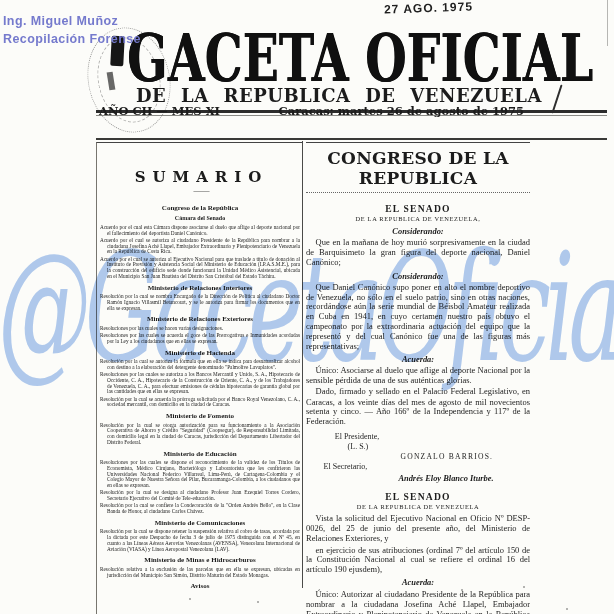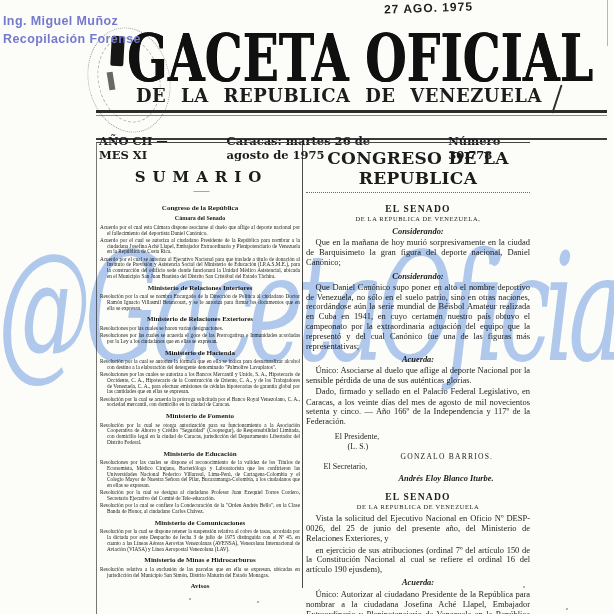--- a/index.html
+++ b/index.html
@@ -28,21 +28,21 @@
   
   .m-title{position:absolute;left:127px;top:16px;z-index:3;white-space:nowrap;
            font-family:"DejaVu Serif",serif;font-weight:bold;font-size:56px;line-height:70px;
            transform:scale(.85,1.18);transform-origin:left top;color:#101010;
            text-shadow:.4px .4px 0 #000;}
   .m-subtitle{position:absolute;left:136px;top:84px;z-index:3;white-space:nowrap;
            font-family:"DejaVu Serif",serif;font-weight:bold;font-size:18px;
            letter-spacing:.5px;word-spacing:8px;transform:scaleY(1.08);transform-origin:left top;}
   .rule-a{position:absolute;left:96px;top:110px;width:511px;height:3px;background:#2c2c2c;}
   .rule-b{position:absolute;left:96px;top:115px;width:511px;height:1px;background:#8a8a86;}
-  .dateline{position:absolute;left:99px;top:134px;width:425px;z-index:3;display:flex;
+  .dateline{position:absolute;left:99px;top:104px;width:425px;z-index:3;display:flex;
             justify-content:space-between;align-items:baseline;
             font-family:"DejaVu Serif",serif;font-weight:bold;font-size:11.5px;gap:36px;}
   .rule-c{position:absolute;left:96px;top:138px;width:511px;height:2px;background:#3a3a38;}
   
   .divider-v{position:absolute;left:302px;top:141px;width:1px;height:447px;background:#4a4a48;}
   .col-left{position:absolute;left:96px;top:142px;width:203px;border-top:1.5px solid #444;
             border-left:1px solid #77756f;padding:0 0 0 3px;z-index:4;}
   .sumario-title{font-family:"DejaVu Serif",serif;font-weight:bold;font-size:15px;
             letter-spacing:7px;text-align:center;margin:25px 0 1px;}
   .sumario-orn{text-align:center;font-size:8px;color:#333;margin:0 0 2px;line-height:8px;}
@@ -94,21 +94,20 @@
   <div class="corner-blob"></div>
   <div class="corner-blob2"></div>
 
   <div class="m-title">GACETA OFICIAL</div>
   <div class="m-subtitle">DE LA REPUBLICA DE VENEZUELA</div>
   <div class="rule-a"></div>
   <div class="rule-b"></div>
   <div class="dateline">
     <span>AÑO CII — MES XI</span>
     <span>Caracas: martes 26 de agosto de 1975</span>
-    <span>Número 30.778</span>
   </div>
   <div class="rule-c"></div>
 
   <div class="divider-v"></div>
 
   <div class="col-left">
     <div class="sumario-title">SUMARIO</div>
     <div class="sumario-orn">——</div>
     <div class="s-scale" id="sumario-sections">
         <div class="s-sec-heading">Congreso de la República</div>

